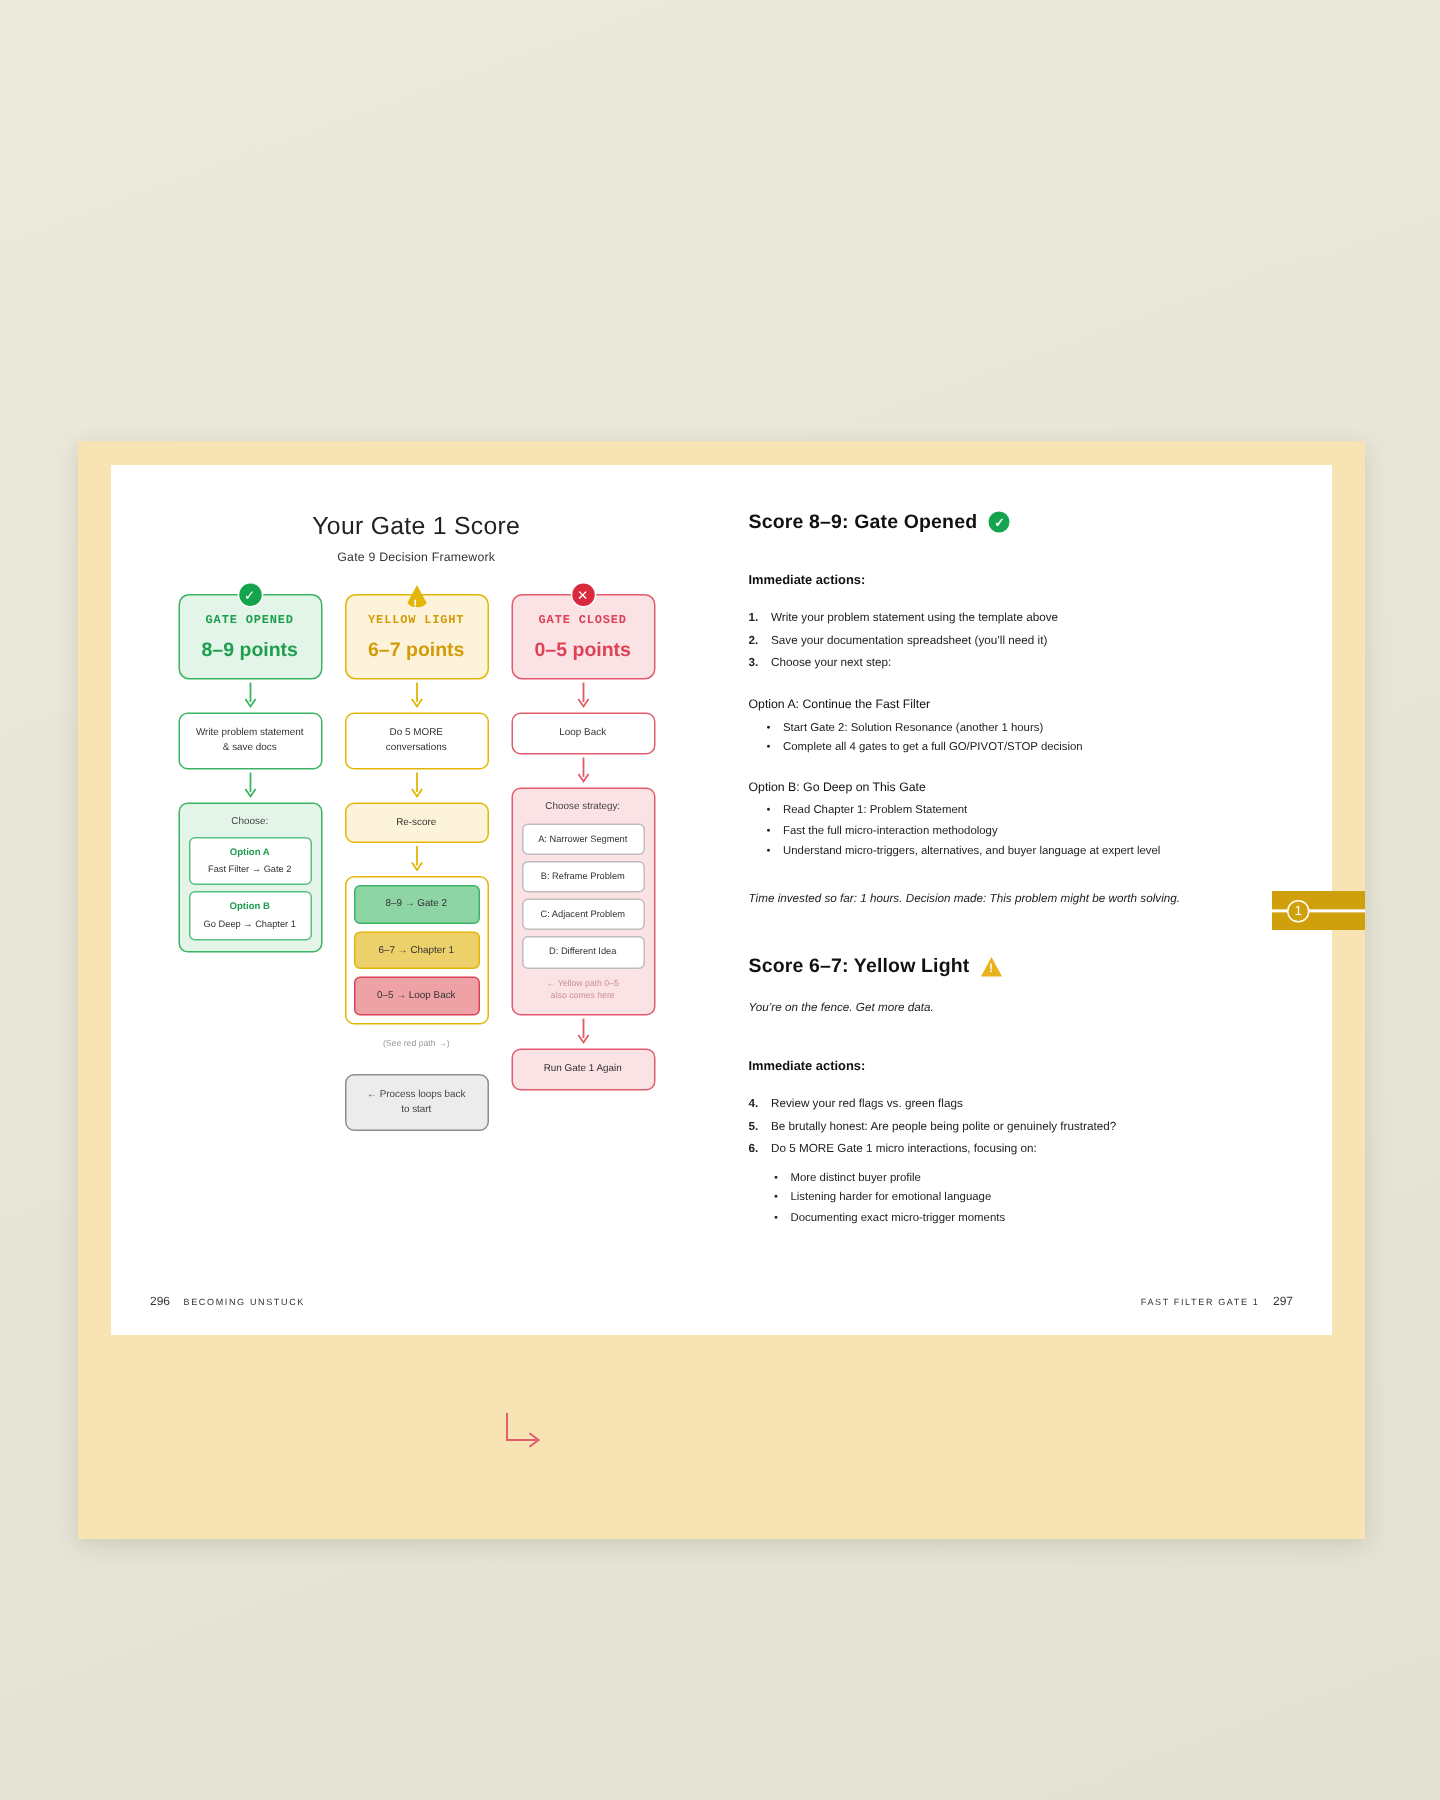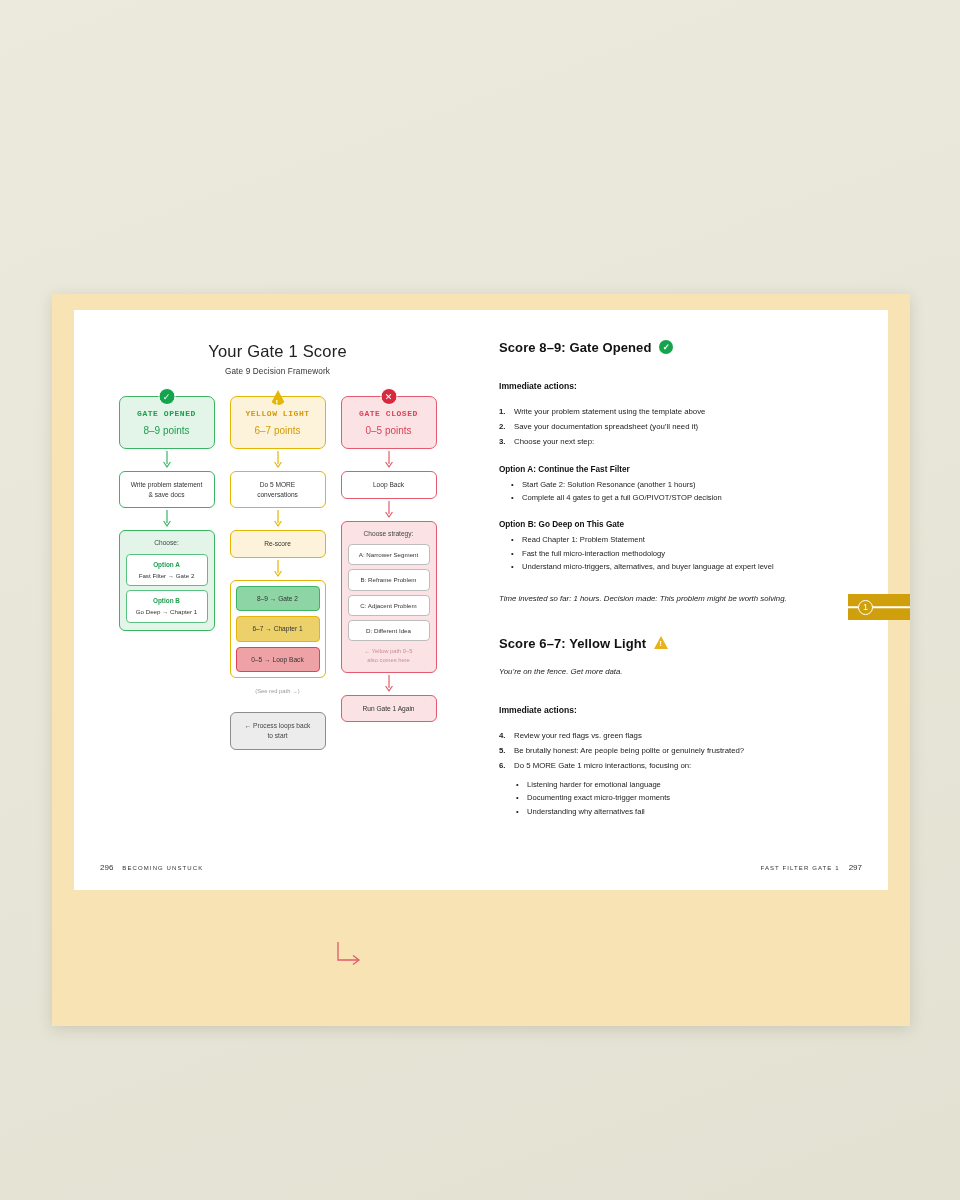--- a/index.html
+++ b/index.html
@@ -74,21 +74,21 @@
     text-align: center; font-size: 6.6px; color: #333;
     padding: 8px 4px; line-height: 1.45; background: #fff;
   }
   .node.hdr {
     padding: 11px 4px 10px; border-width: 1.5px; border-radius: 7px;
     position: relative; margin-top: 10px;
   }
   .hdr .hdr-title {
     font-weight: bold; font-size: 8px; letter-spacing: .55px; font-family: Liberation Mono, monospace;
   }
-  .hdr .hdr-pts { font-size: 10px; font-weight: normal; margin-top: 4px; }
+  .hdr .hdr-pts { font-size: 13px; font-weight: bold; margin-top: 4px; }
 
   
   .badge {
     position: absolute; top: -9px; left: 50%; transform: translateX(-50%);
     width: 17px; height: 17px; border-radius: 50%;
     color: #fff; font-size: 9px; line-height: 17px; text-align: center;
     border: 1.6px solid #fff;
   }
   .badge.tri {
     border: none; background: none; width: 0; height: 0;
@@ -150,37 +150,37 @@
     font-size: 6.6px; text-align: center; padding: 8px 4px; line-height: 1.5;
   }
 
   
   #connector { position: absolute; left: 262px; top: 630px; }
 
   
   #page-right .inner { padding: 30px 30px 0 18px; }
   .h2 {
     font-size: 13px; font-weight: bold; color: #111;
-    display: flex; align-items: flex-start; gap: 8px; letter-spacing: .1px;
+    display: flex; align-items: flex-end; gap: 8px; letter-spacing: .1px;
   }
   .h2 .ic-ok {
     width: 14px; height: 14px; border-radius: 50%; background: #14a44d;
     color: #fff; font-size: 8.5px; line-height: 14px; text-align: center;
   }
   .h2 .ic-warn {
     width: 0; height: 0; position: relative;
     border-left: 7.5px solid transparent; border-right: 7.5px solid transparent;
     border-bottom: 13px solid #e8b21c;
   }
   .h2 .ic-warn span {
     position: absolute; left: -2px; top: 3.5px; font-size: 8px;
     color: #fff; font-weight: bold;
   }
   .h3 { font-size: 8.6px; font-weight: bold; color: #111; margin-top: 26px; }
-  .h4 { font-size: 8.2px; font-weight: bold; color: #111; margin-top: 15px; }
+  .h4 { font-size: 8.2px; font-weight: normal; color: #111; margin-top: 15px; }
   ol.num { list-style: none; margin-top: 13px; }
   ol.num > li {
     font-size: 7.8px; color: #222; line-height: 1.95;
     padding-left: 15px; position: relative;
   }
   ol.num > li .n {
     position: absolute; left: 0; font-weight: bold;
   }
   ul.dots { list-style: none; margin-top: 4px; }
   ul.dots > li {
@@ -402,23 +402,23 @@
         <div class="ital lead">You’re on the fence. Get more data.</div>
 
         <div class="h3">Immediate actions:</div>
 
         <ol class="num">
           <li><span class="n">4.</span><span>Review your red flags vs. green flags</span></li>
           <li><span class="n">5.</span><span>Be brutally honest: Are people being polite or genuinely frustrated?</span></li>
           <li><span class="n">6.</span><span>Do 5 MORE Gate 1 micro interactions, focusing on:</span></li>
         </ol>
         <ul class="dots tight">
+          <li>More distinct buyer profile</li>
           <li>Listening harder for emotional language</li>
           <li>Documenting exact micro-trigger moments</li>
-          <li>Understanding why alternatives fail</li>
         </ul>
       </div>
 
       <div class="footer" id="footer-right">
         <span>FAST FILTER GATE 1</span>
         <span class="pg">297</span>
       </div>
     </div>
 
   </div>

